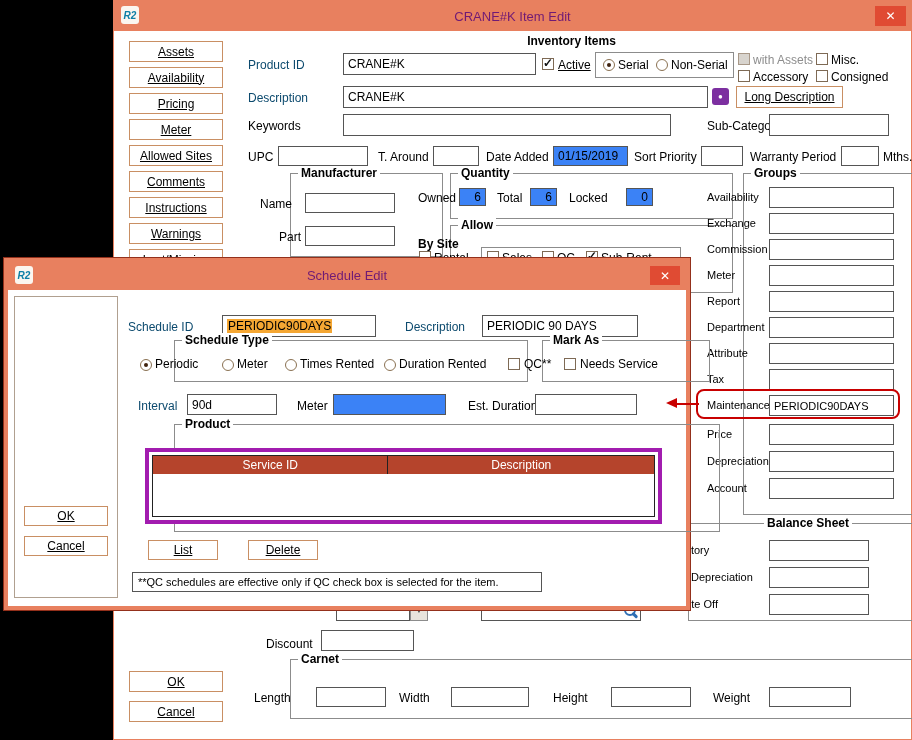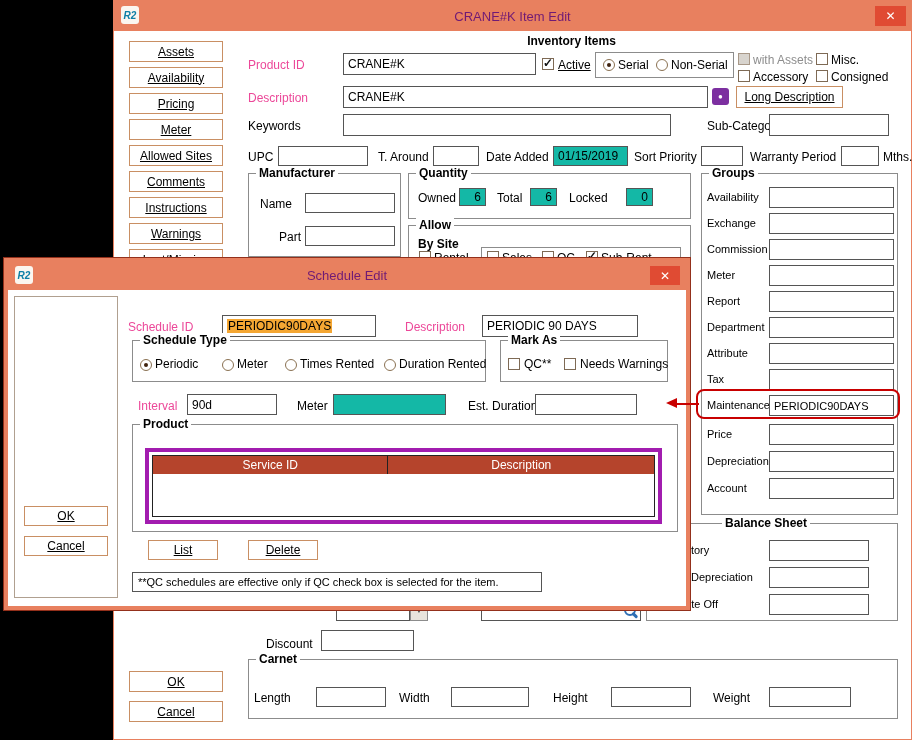--- a/index.html
+++ b/index.html
@@ -5,29 +5,29 @@
   * { margin:0; padding:0; box-sizing:border-box; }
   html,body { width:912px; height:740px; }
   body { background:#000; position:relative; font-family:"Liberation Sans", sans-serif; font-size:12px; color:#000; overflow:hidden; }
   .win { position:absolute; background:#fff; }
   .tbar { position:absolute; left:0; top:0; width:100%; background:#E8805F; }
   .logo { position:absolute; left:7px; top:5px; width:18px; height:18px; border-radius:3px; background:#FBF6F0; color:#0F7FA6; font-size:10px; font-weight:bold; font-style:italic; display:flex; align-items:center; justify-content:center; z-index:2; }
   .ttl { position:absolute; left:0; right:0; text-align:center; color:#701a75; font-size:13px; }
   .close { position:absolute; width:31px; height:20px; background:#E04B33; color:#fff; font-size:12px; display:flex; align-items:center; justify-content:center; z-index:2; }
   .btn { position:absolute; background:#fff; border:1px solid #C98F63; display:flex; align-items:center; justify-content:center; text-decoration:underline; white-space:nowrap; }
   .lbl { position:absolute; white-space:nowrap; }
-  .blue { color:#ec4899;text-align:center; }
+  .blue { color:#0c4a6e;text-align:center; }
   .bold { font-weight:bold; }
   .grayt { color:#8D8D8D; }
   .sm { font-size:11px; }
   .inp { position:absolute; background:#fff; border:1px solid #555; display:flex; align-items:center; padding:0 4px; overflow:hidden; white-space:nowrap; }
-  .inp.ro { background:#14b8a6; }
+  .inp.ro { background:#3b82f6; }
   .inp.num { justify-content:flex-end; }
   .inp.withmag { padding-right:20px; }
-  .fs { position:absolute; border:1px solid #8C8C8C; }
+  .fs { position:absolute; border:1px solid #8C8C8C;margin-left:42px; }
   .fs > .lg { position:absolute; top:-8px; left:7px; background:#fff; padding:0 3px; font-weight:bold; white-space:nowrap; }
   .box { position:absolute; border:1px solid #8C8C8C; }
   .cb { position:absolute; width:12px; height:12px; background:#fff; border:1px solid #7E6A55; }
   .cb.on::after { content:"✓"; position:absolute; left:0; top:-3px; font-size:12px; font-weight:bold; color:#111; }
   .cb.dis { background:#D8D4CE; border-color:#A89888; }
   .rd { position:absolute; width:12px; height:12px; background:#fff; border:1px solid #8A7152; border-radius:50%; }
   .rd.on::after { content:""; position:absolute; left:3px; top:3px; width:4px; height:4px; border-radius:50%; background:#40230F; }
   .mag { position:absolute; right:2px; top:calc(50% - 8px); width:16px; height:16px; }
   .mag::before { content:""; position:absolute; left:2px; top:2px; width:8px; height:8px; border:2px solid #2E6FB5; border-radius:50%; }
   .mag::after { content:""; position:absolute; left:10px; top:10px; width:7px; height:3px; background:#2E6FB5; border-radius:1.5px; transform:rotate(45deg); transform-origin:1px 1.5px; }
@@ -230,21 +230,21 @@
   <div class="lbl" style="left:292px;top:95px;">Times Rented</div>
   <div class="rd" style="left:376px;top:97px;"></div>
   <div class="lbl" style="left:391px;top:95px;">Duration Rented</div>
 
   <div class="fs" style="left:492px;top:78px;width:168px;height:42px;">
     <span class="lg">Mark As</span>
   </div>
   <div class="cb" style="left:500px;top:96px;"></div>
   <div class="lbl" style="left:516px;top:95px;">QC**</div>
   <div class="cb" style="left:556px;top:96px;"></div>
-  <div class="lbl" style="left:572px;top:95px;">Needs Warnings</div>
+  <div class="lbl" style="left:572px;top:95px;">Needs Service</div>
 
   <div class="lbl blue" style="left:130px;top:137px;">Interval</div>
   <div class="inp" style="left:179px;top:132px;width:90px;height:21px;">90d</div>
   <div class="lbl" style="left:289px;top:137px;">Meter</div>
   <div class="inp ro withmag" style="left:325px;top:132px;width:113px;height:21px;"></div>
   <div class="lbl" style="left:460px;top:137px;">Est. Duration</div>
   <div class="inp" style="left:527px;top:132px;width:102px;height:21px;"></div>
 
   <div class="fs" style="left:124px;top:162px;width:546px;height:108px;">
     <span class="lg">Product</span>

